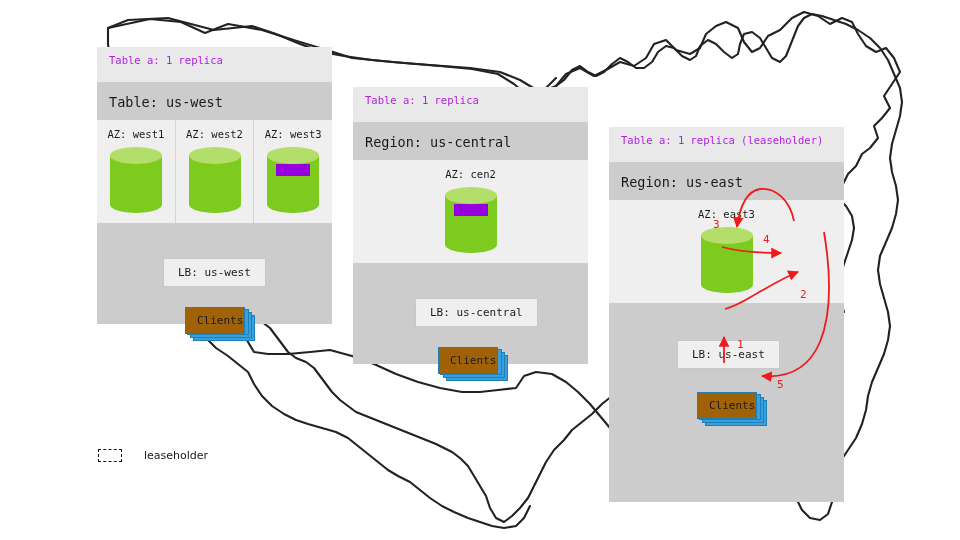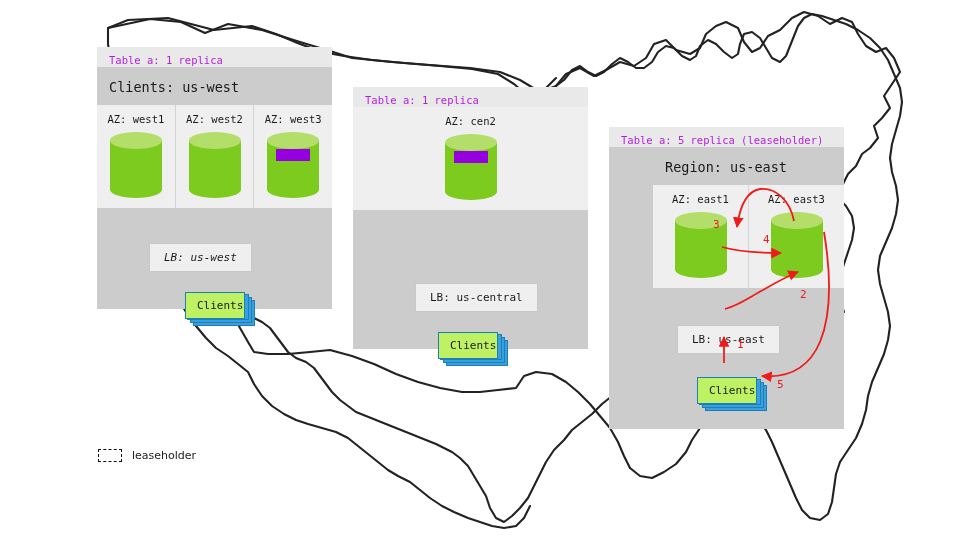--- a/index.html
+++ b/index.html
@@ -10,21 +10,21 @@
   }
   #stage{position:absolute;inset:0;width:960px;height:540px;}
   .map{position:absolute;left:0;top:0;width:960px;height:540px;z-index:1;}
 
   
   .panel{position:absolute;z-index:5;}
   .panel-title{
     background:#e9e9e9;
     color:#b31fe0;
     font-size:10.5px;
-    padding:7px 10px 1px 12px;
+    padding:7px 10px 16px 12px;
     letter-spacing:0px;
     white-space:nowrap;
   }
   .panel-body{
     background:#cccccc;
     padding:0;
   }
   .region-label{
     color:#1a1a1a;
     font-size:13.5px;
@@ -83,25 +83,25 @@
     white-space:nowrap;
     z-index:7;
   }
   .clients{
     position:absolute;z-index:7;
   }
   .clients .stack{
     position:absolute;background:#3aa0dd;border:1px solid #1b7fba;
   }
   .clients .face{
-    position:relative;background:#bef264;border:1px solid #1b7fba;
+    position:relative;background:#a16207;border:1px solid #1b7fba;
     font-size:11px;color:#1a1a1a;padding:6px 11px;white-space:nowrap;
   }
   .legend{
-    position:absolute;z-index:8;display:flex;align-items:center;gap:10px;
+    position:absolute;z-index:8;display:flex;align-items:center;gap:22px;
     font-family:"DejaVu Sans","Liberation Sans",sans-serif;
     font-size:11px;color:#1a1a1a;
   }
   .legend .swatch{
     width:22px;height:11px;border:1.5px dashed #111;background:transparent;
     display:inline-block;
   }
   .arrows{position:absolute;left:0;top:0;width:960px;height:540px;z-index:9;pointer-events:none;}
   .anum{
     position:absolute;color:#ef1b1b;font-size:11px;z-index:10;
@@ -165,21 +165,21 @@
          L658,52 L652,62 L644,68 L636,68 L628,62 L620,58 L612,64 L604,72
          L596,76 L588,72 L580,66 L572,70 L564,80 L556,86"></path>
 
     <path fill="none" stroke="#222222" stroke-width="2.1" stroke-linejoin="round" stroke-linecap="round" d="M838,198 L846,206 L852,216 L854,228 L852,240 L848,252 L844,264
          L840,276 L838,288 L840,300 L844,312"></path>
   </svg>
 
   <div class="panel" style="left:97px;top:47px;width:235px;">
     <div class="panel-title">Table a: 1 replica</div>
     <div class="panel-body" style="height:242px;position:relative;">
-      <div class="region-label">Clients: us-west</div>
+      <div class="region-label">Table: us-west</div>
       <div class="az-row">
         <div class="az">
           <div class="az-label">AZ: west1</div>
           <div class="cyl">
             <div class="bottom"></div>
             <div class="body"></div>
             <div class="top"></div>
           </div>
         </div>
         <div class="az">
@@ -193,33 +193,34 @@
         <div class="az">
           <div class="az-label">AZ: west3</div>
           <div class="cyl">
             <div class="bottom"></div>
             <div class="body"></div>
             <div class="top"></div>
             <div class="replica"></div>
           </div>
         </div>
       </div>
-      <div class="lb" style="left:52px;top:176px;font-style:italic;">LB: us-west</div>
+      <div class="lb" style="left:66px;top:176px;">LB: us-west</div>
       <div class="clients" style="left:88px;top:225px;width:62px;height:32px;">
         <div class="stack" style="left:8px;top:8px;width:60px;height:24px;"></div>
         <div class="stack" style="left:5px;top:5px;width:60px;height:24px;"></div>
         <div class="stack" style="left:2px;top:2px;width:60px;height:24px;"></div>
         <div class="face" style="position:absolute;left:0;top:0;width:60px;box-sizing:border-box;text-align:center;">Clients</div>
       </div>
     </div>
   </div>
 
   <div class="panel" style="left:353px;top:87px;width:235px;">
     <div class="panel-title">Table a: 1 replica</div>
     <div class="panel-body" style="height:242px;position:relative;">
+      <div class="region-label">Region: us-central</div>
       <div class="az-row">
         <div class="az">
           <div class="az-label">AZ: cen2</div>
           <div class="cyl">
             <div class="bottom"></div>
             <div class="body"></div>
             <div class="top"></div>
             <div class="replica"></div>
           </div>
         </div>
@@ -228,32 +229,24 @@
       <div class="clients" style="left:85px;top:225px;width:62px;height:32px;">
         <div class="stack" style="left:8px;top:8px;width:60px;height:24px;"></div>
         <div class="stack" style="left:5px;top:5px;width:60px;height:24px;"></div>
         <div class="stack" style="left:2px;top:2px;width:60px;height:24px;"></div>
         <div class="face" style="position:absolute;left:0;top:0;width:60px;box-sizing:border-box;text-align:center;">Clients</div>
       </div>
     </div>
   </div>
 
   <div class="panel" style="left:609px;top:127px;width:235px;">
-    <div class="panel-title">Table a: 5 replica (leaseholder)</div>
-    <div class="panel-body" style="height:282px;position:relative;padding-left:44px;">
+    <div class="panel-title">Table a: 1 replica (leaseholder)</div>
+    <div class="panel-body" style="height:340px;position:relative;">
       <div class="region-label">Region: us-east</div>
       <div class="az-row">
-        <div class="az">
-          <div class="az-label">AZ: east1</div>
-          <div class="cyl">
-            <div class="bottom"></div>
-            <div class="body"></div>
-            <div class="top"></div>
-          </div>
-        </div>
         <div class="az">
           <div class="az-label">AZ: east3</div>
           <div class="cyl">
             <div class="bottom"></div>
             <div class="body"></div>
             <div class="top"></div>
           </div>
         </div>
       </div>
       <div class="lb" style="left:68px;top:178px;">LB: us-east</div>

